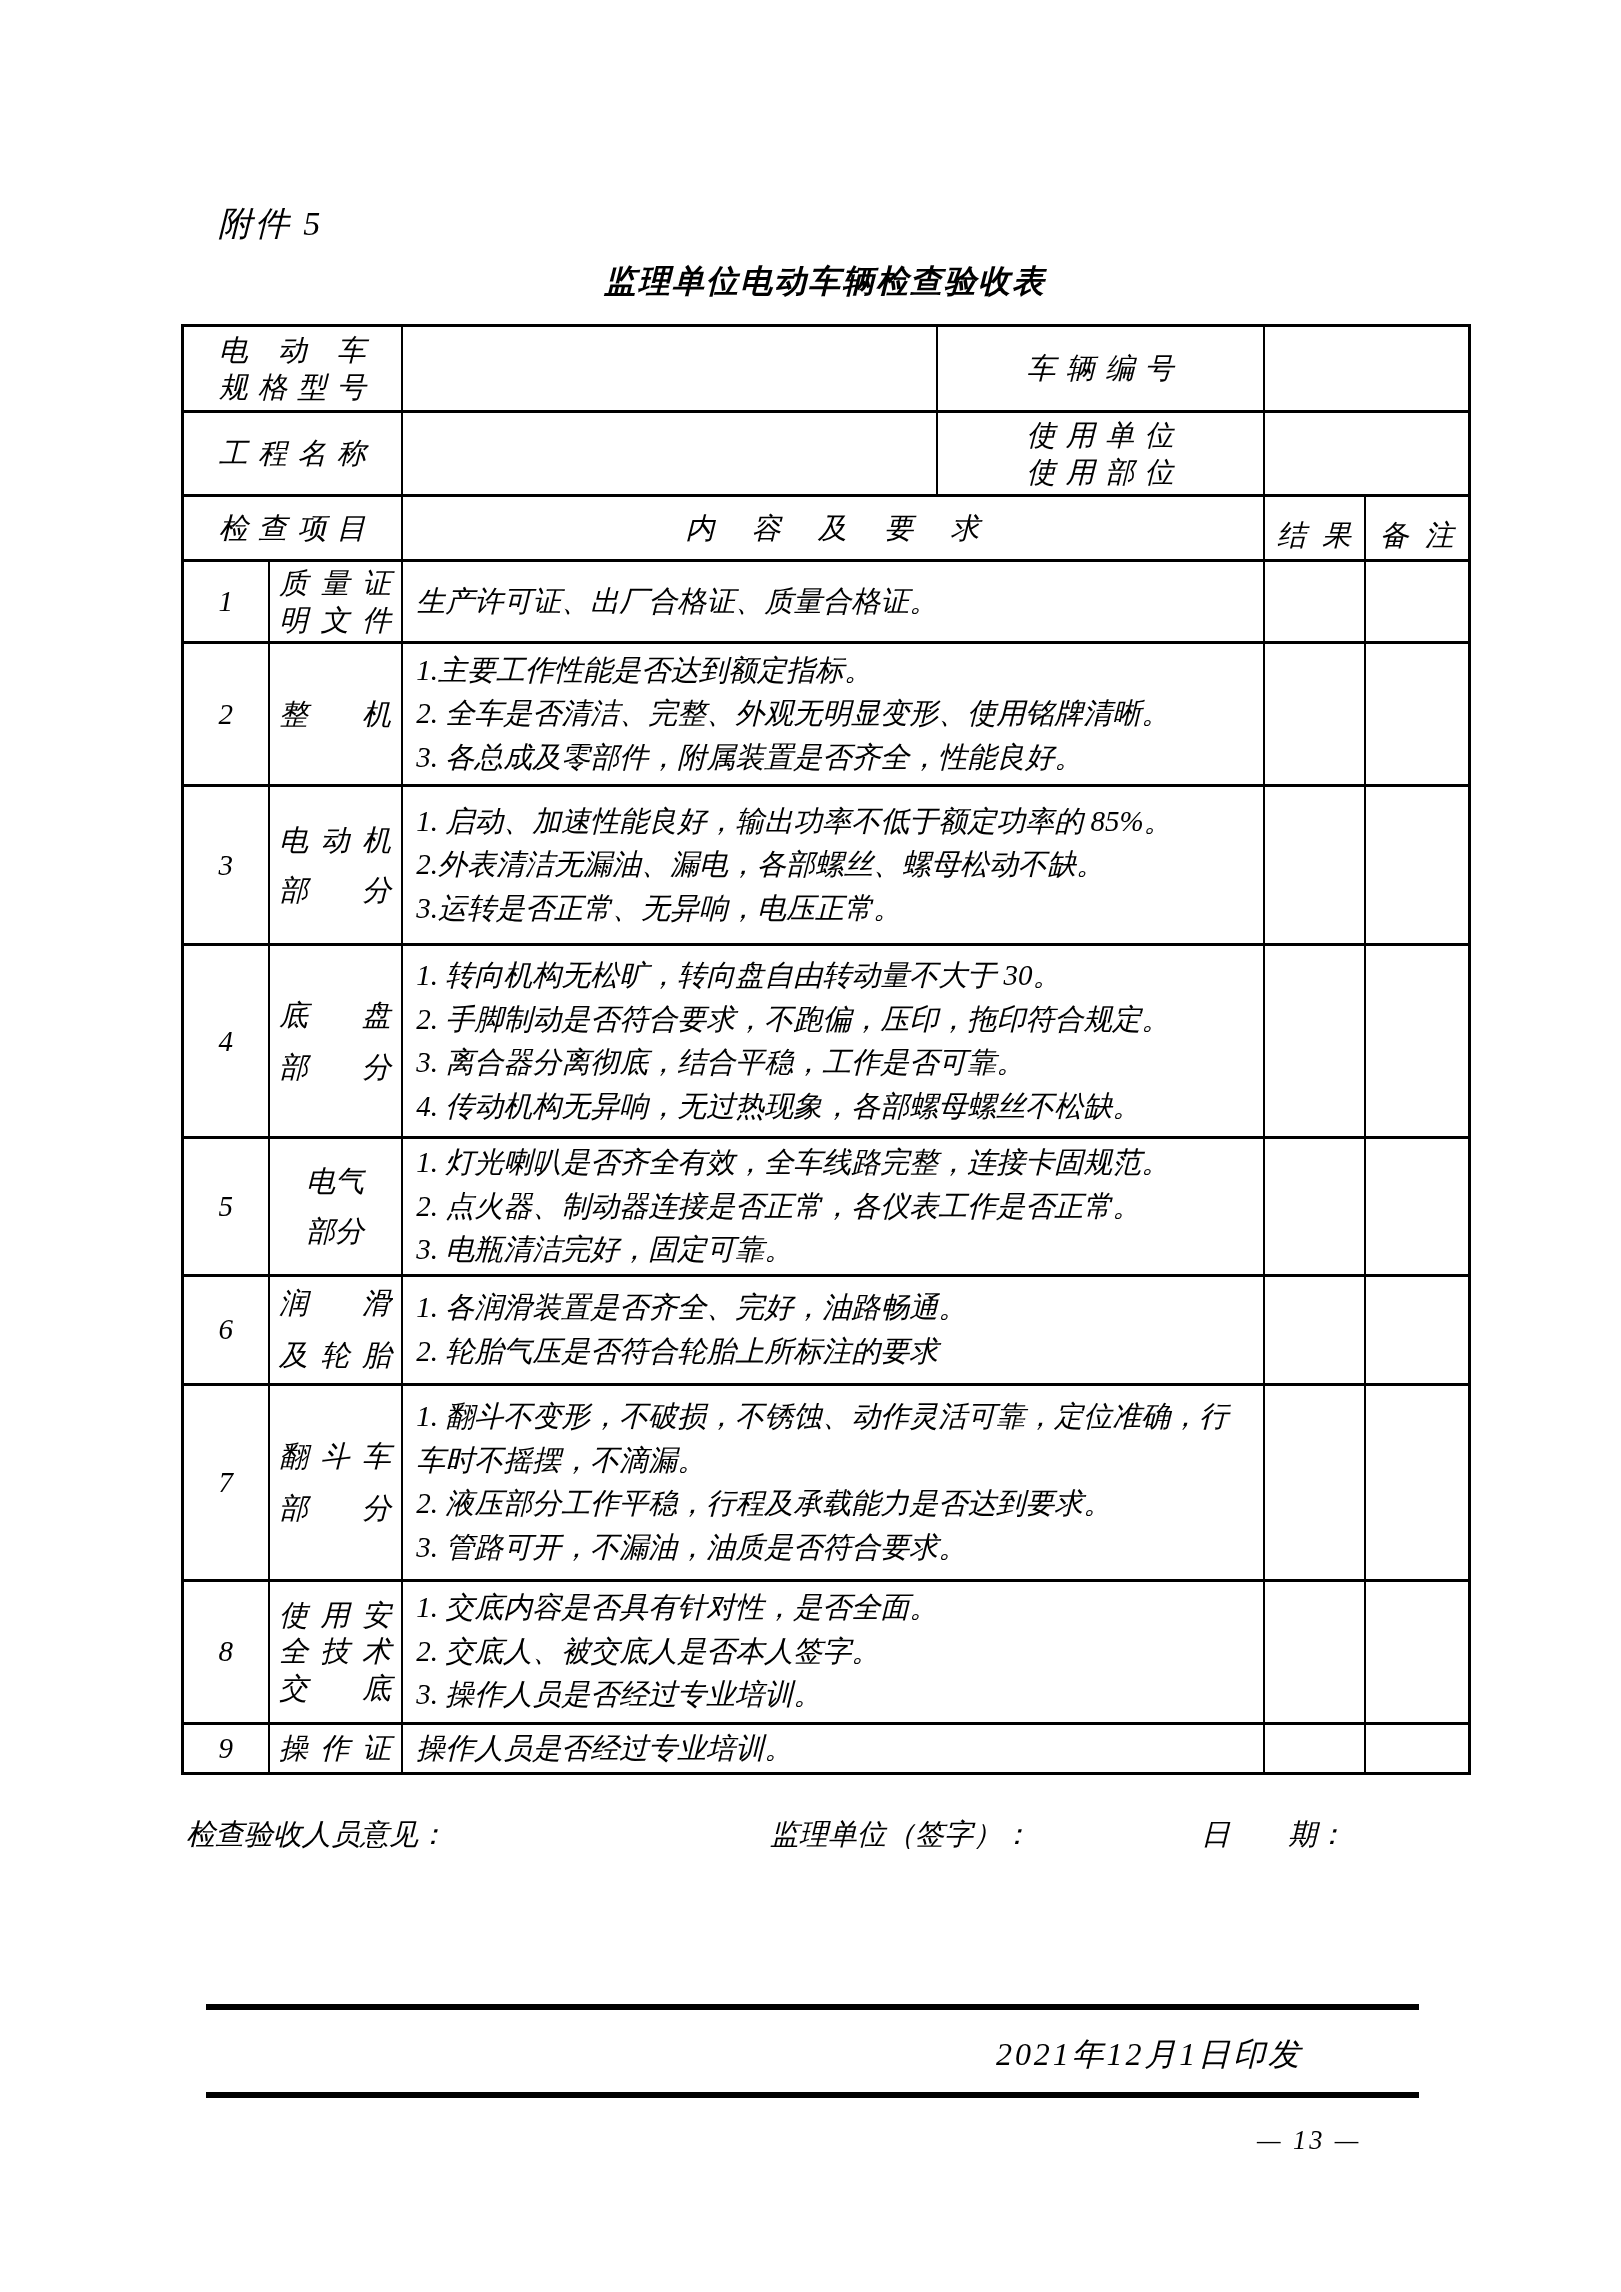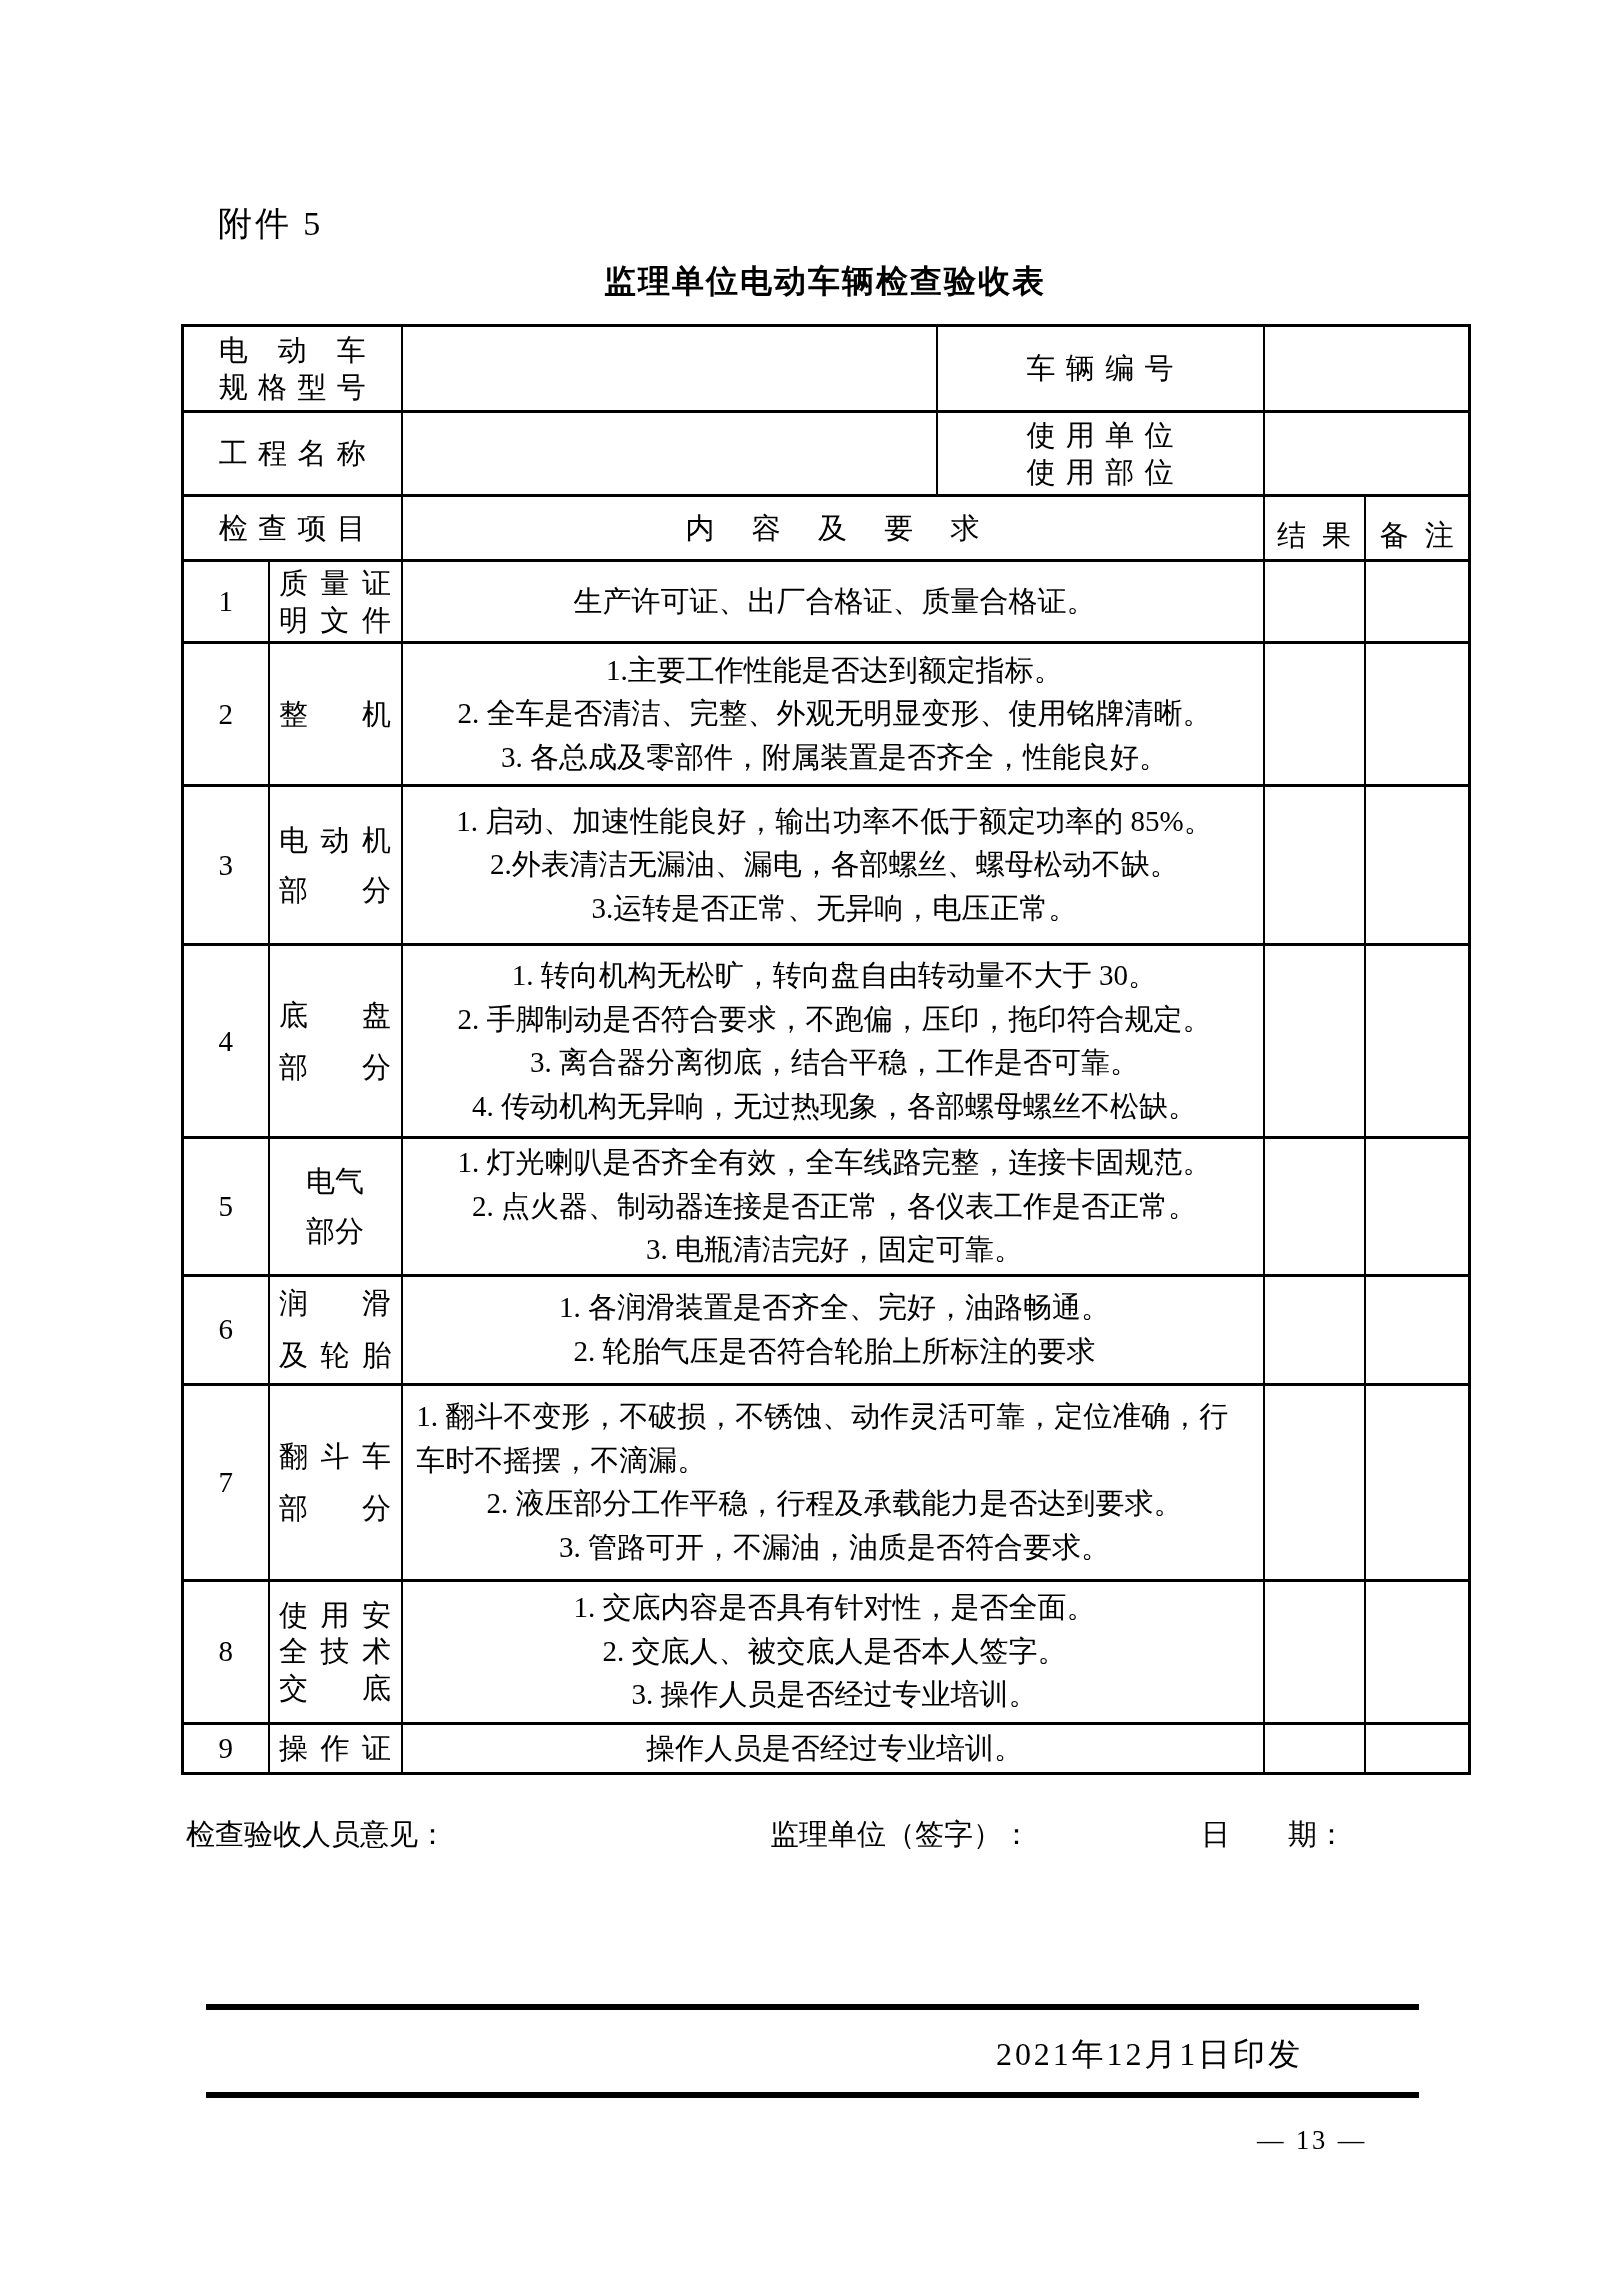--- a/index.html
+++ b/index.html
@@ -4,20 +4,21 @@
 <style>
   html,body { margin:0; padding:0; background:#888; }
   .page {
     position:relative;
     width:1621px; height:2293px;
     margin:0 auto;
     background:#ffffff;
     font-family:"Liberation Serif","DejaVu Serif",serif;
     color:#000;
     overflow:hidden;
+    font-style:italic;
   }
   .attachment {
     position:absolute; left:218px; top:201px;
     font-size:34px; letter-spacing:2.9px;
   }
   .doc-title {
     position:absolute; left:181px; top:260px; width:1288px;
     text-align:center; font-size:32px; font-weight:bold; letter-spacing:2px;
   }
   table.form {
@@ -37,21 +38,20 @@
   .jline { text-align:justify; text-align-last:justify; line-height:1.25; }
   .w150 { width:147px; }
   .w114 { width:112px; }
   .w300 { width:294px; }
   .w76  { width:74px;margin-top:15px;  }
   .num-cell { text-align:center; font-size:30px; }
   .content-box {
     height:100%; display:flex; flex-direction:column;
     justify-content:space-evenly; padding:2px 9.8px 2px 13.7px;
     box-sizing:border-box;
-    align-items:center;
   }
   .content-box .cline { line-height:1.5; }
   .footer-line { position:absolute; top:1815px; font-size:29px; }
   .f-opinion { left:186px; }
   .f-sign    { left:770px; }
   .f-date    { left:1201px; }
   .rule { position:absolute; left:206px; width:1213px; height:5.9px; background:#000; }
   .rule-top { top:2004px; }
   .rule-bottom { top:2092px; }
   .publisher-office {

